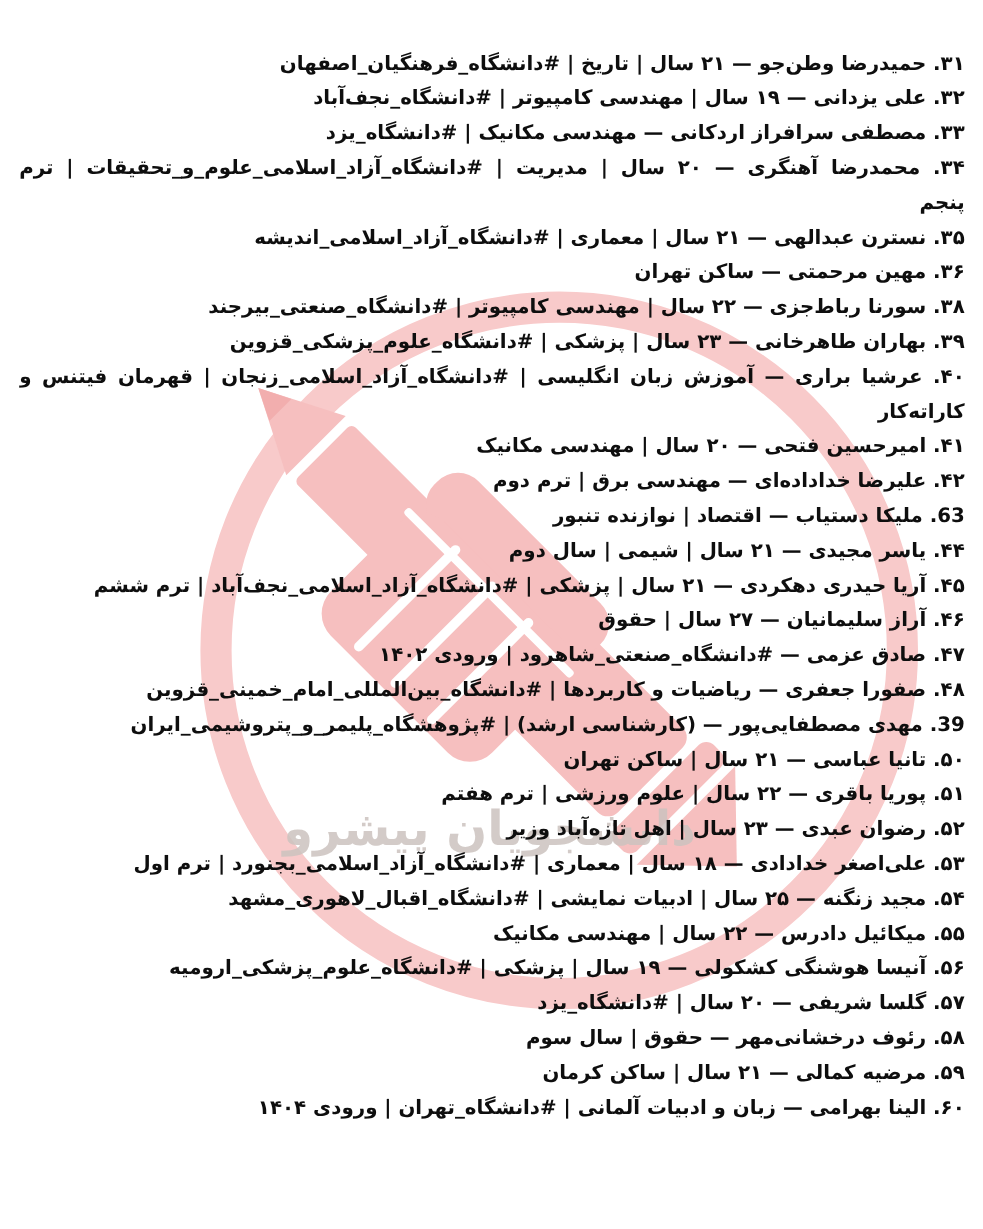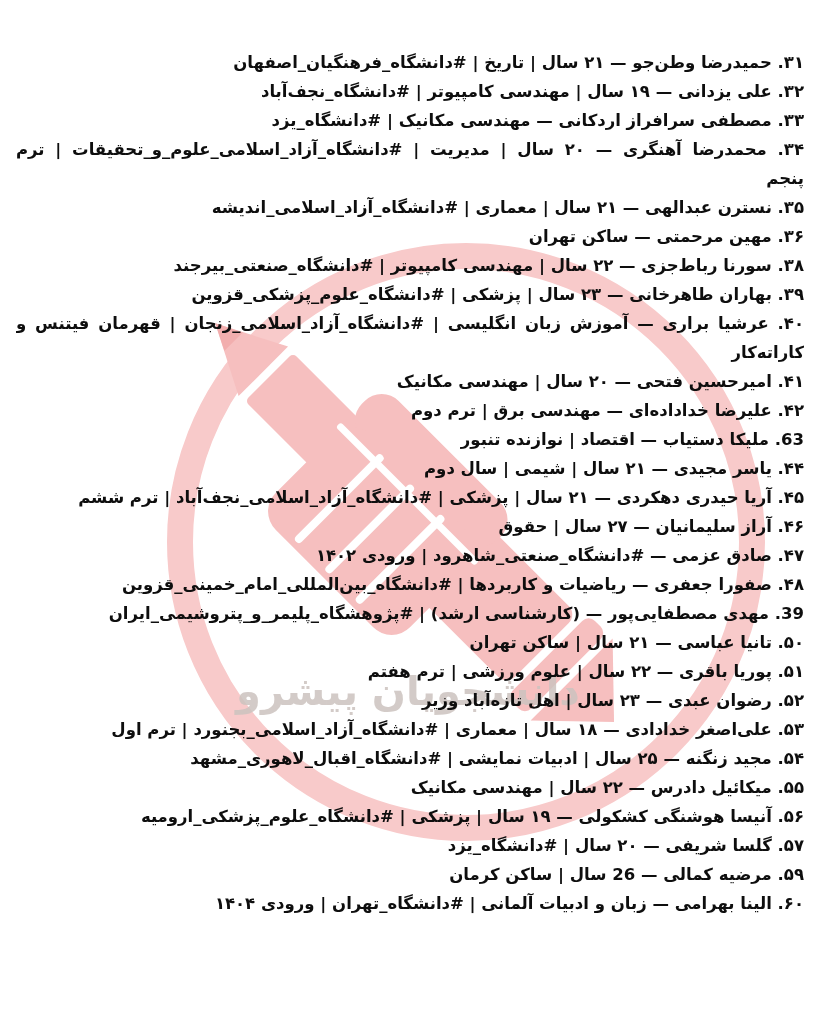--- a/index.html
+++ b/index.html
@@ -33,21 +33,20 @@
     color: #ccc3bf;
     opacity: 0.85;
     padding-left: 13px;
   }
   
   .list {
     position: absolute;
     top: 38px; right: 15px; left: 16px;
     z-index: 1;
     direction: rtl;
-    margin-top: 10px;
   }
   .entry {
     margin: 0; padding: 0;
     font-size: 16.5px;
     font-weight: 700;
     line-height: 29px;
     color: #0e0e0e;
     text-align: right;
     white-space: nowrap;
     overflow: hidden;
@@ -110,17 +109,18 @@
       <p class="entry">۴۸. صفورا جعفری — ریاضیات و کاربردها | #دانشگاه_بین‌المللی_امام_خمینی_قزوین</p>
       <p class="entry">39. مهدی مصطفایی‌پور — (کارشناسی ارشد) | #پژوهشگاه_پلیمر_و_پتروشیمی_ایران</p>
       <p class="entry">۵۰. تانیا عباسی — ۲۱ سال | ساکن تهران</p>
       <p class="entry">۵۱. پوریا باقری — ۲۲ سال | علوم ورزشی | ترم هفتم</p>
       <p class="entry">۵۲. رضوان عبدی — ۲۳ سال | اهل تازه‌آباد وزیر</p>
       <p class="entry">۵۳. علی‌اصغر خدادادی — ۱۸ سال | معماری | #دانشگاه_آزاد_اسلامی_بجنورد | ترم اول</p>
       <p class="entry">۵۴. مجید زنگنه — ۲۵ سال | ادبیات نمایشی | #دانشگاه_اقبال_لاهوری_مشهد</p>
       <p class="entry">۵۵. میکائیل دادرس — ۲۲ سال | مهندسی مکانیک</p>
       <p class="entry">۵۶. آنیسا هوشنگی کشکولی — ۱۹ سال | پزشکی | #دانشگاه_علوم_پزشکی_ارومیه</p>
       <p class="entry">۵۷. گلسا شریفی — ۲۰ سال | #دانشگاه_یزد</p>
-      <p class="entry">۵۹. مرضیه کمالی — 26 سال | ساکن کرمان</p>
+      <p class="entry">۵۸. رئوف درخشانی‌مهر — حقوق | سال سوم</p>
+      <p class="entry">۵۹. مرضیه کمالی — ۲۱ سال | ساکن کرمان</p>
       <p class="entry">۶۰. الینا بهرامی — زبان و ادبیات آلمانی | #دانشگاه_تهران | ورودی ۱۴۰۴</p>
     </main>
 
 </div>
 
 </body></html>

